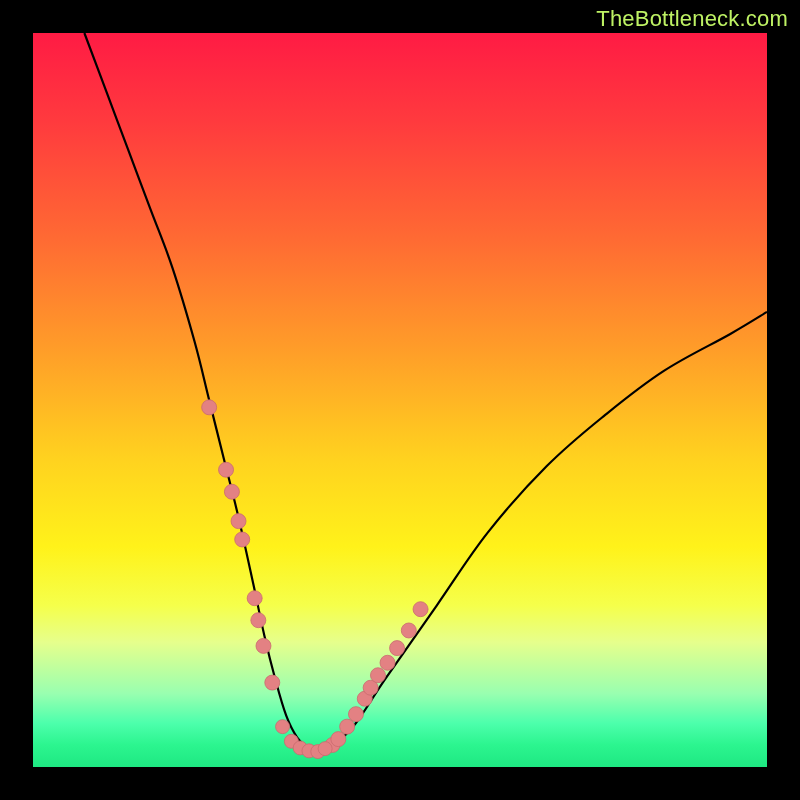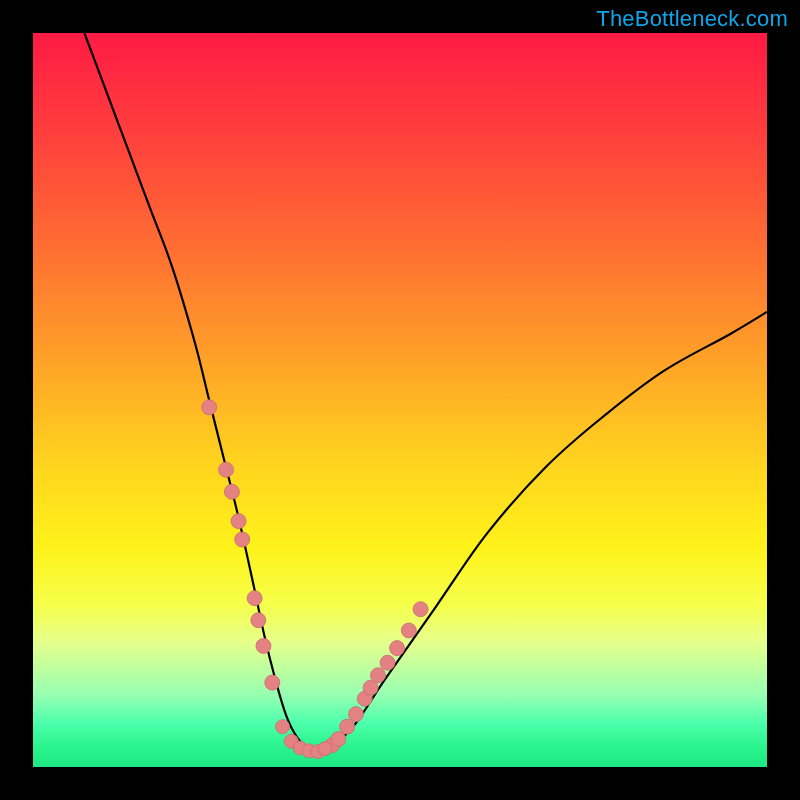--- a/index.html
+++ b/index.html
@@ -34,21 +34,21 @@
       #e6ff8c 83%,
       #99ffb0 90%,
       #4dffac 94%,
       #2cf58f 97%,
       #1ee882 100%);
   }
   .watermark {
     position: absolute;
     top: 6px;
     right: 12px;
-    color: #0ea5e9;
+    color: #bef264;
     font-size: 22px;
     font-weight: 500;
     letter-spacing: 0.2px;
   }
   svg.curves {
     position: absolute;
     left: 33px;
     top: 33px;
     width: 734px;
     height: 734px;

